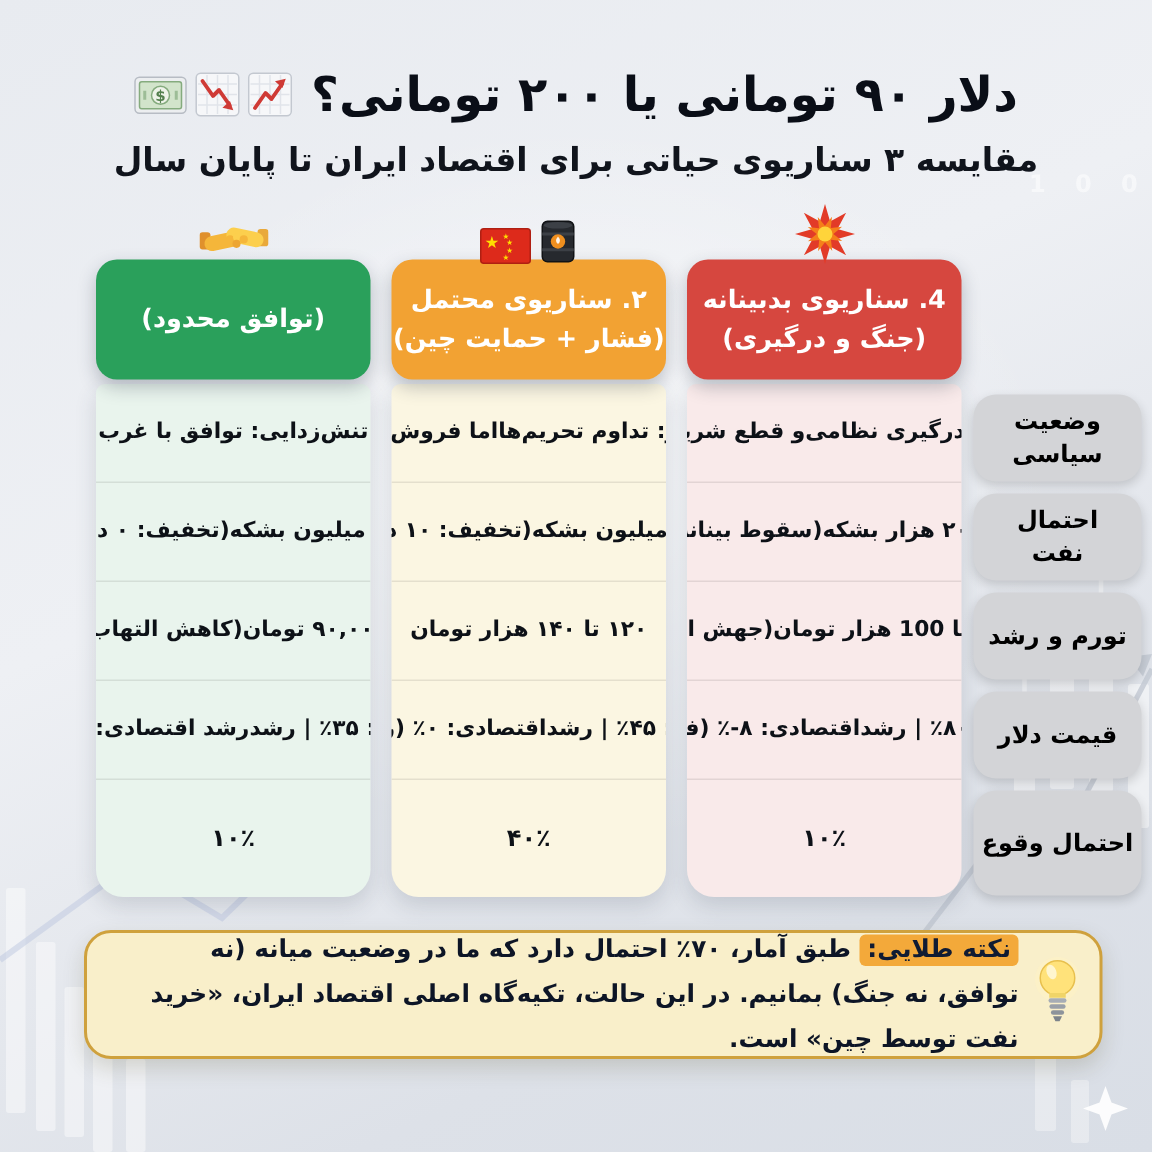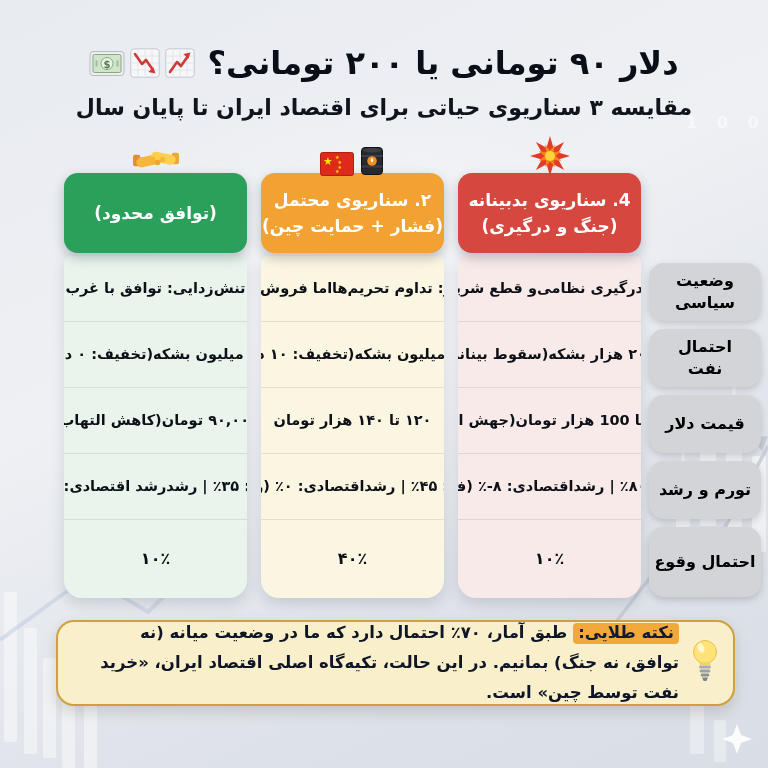--- a/index.html
+++ b/index.html
@@ -280,26 +280,26 @@
           </div>
         </div>
         <div class="label-slot">
           <div class="label-box">
             <span>احتمال</span>
             <span>نفت</span>
           </div>
         </div>
         <div class="label-slot">
           <div class="label-box">
+            <span>تورم و رشد</span>
+          </div>
+        </div>
+        <div class="label-slot">
+          <div class="label-box">
             <span>قیمت دلار</span>
-          </div>
-        </div>
-        <div class="label-slot">
-          <div class="label-box">
-            <span>تورم و رشد</span>
           </div>
         </div>
         <div class="label-slot tall">
           <div class="label-box">
             <span>احتمال وقوع</span>
           </div>
         </div>
       </aside>
     </main>
 

